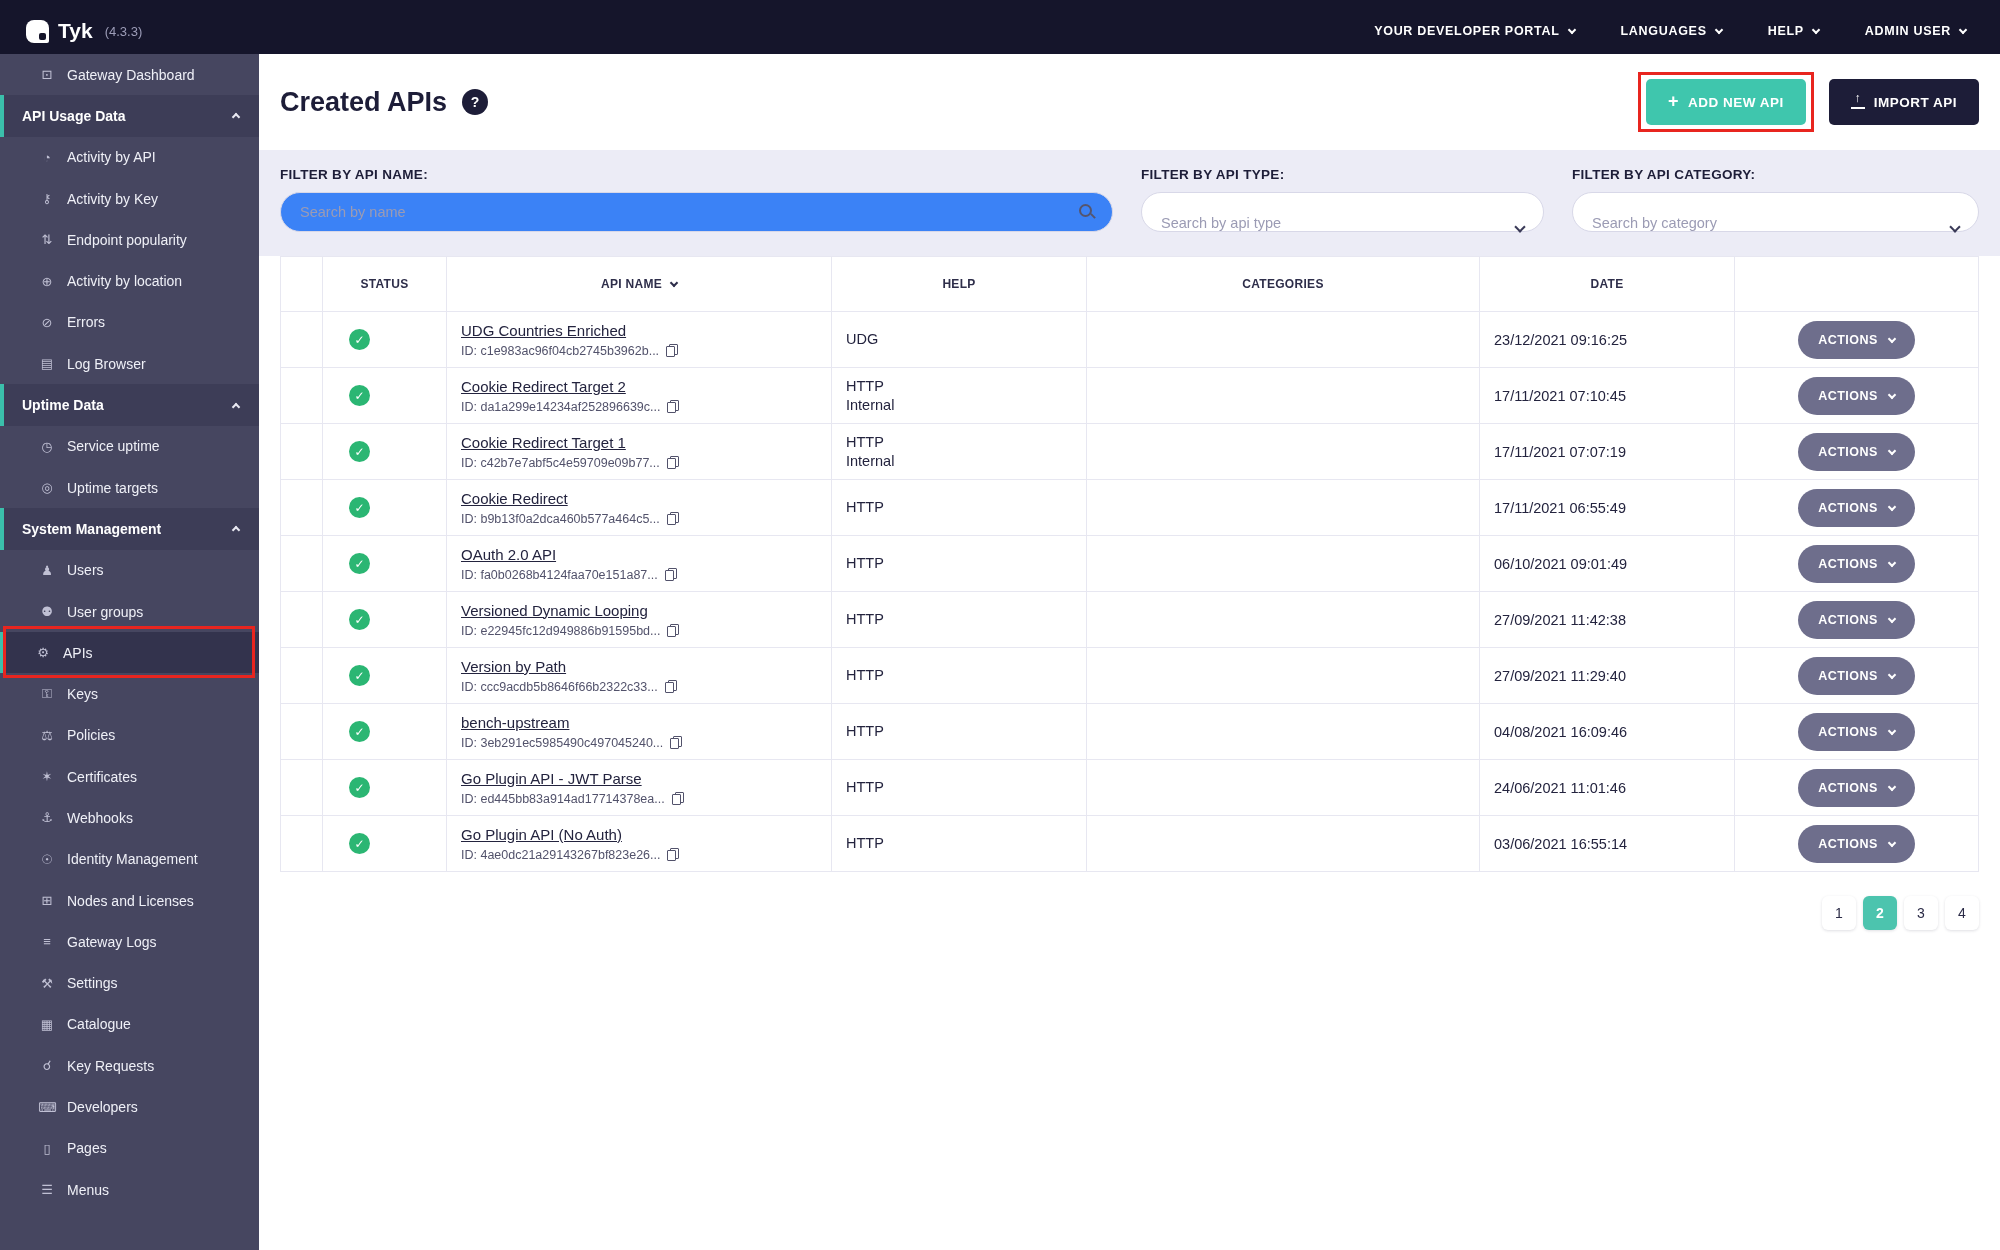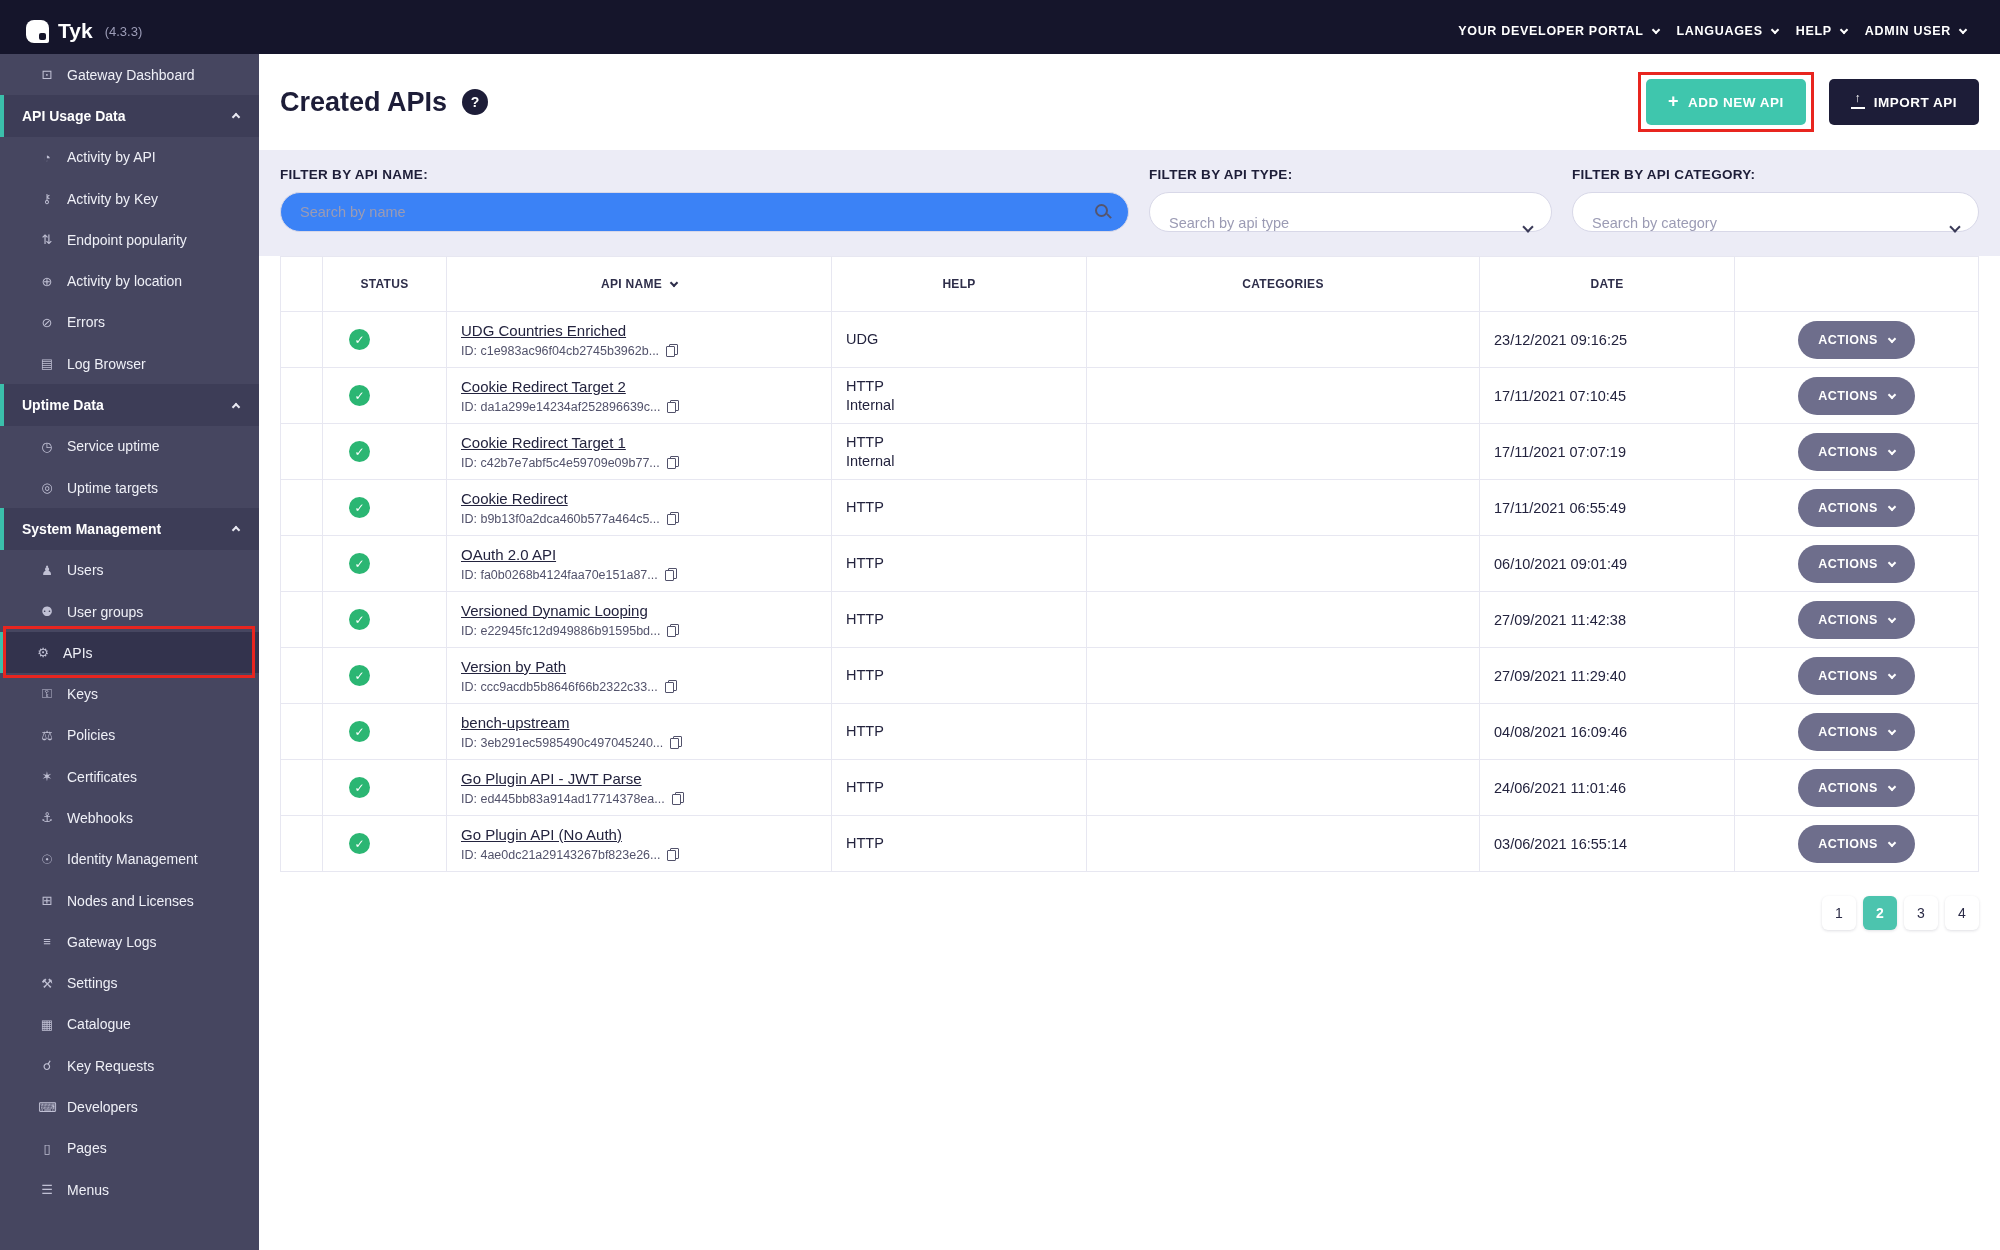--- a/index.html
+++ b/index.html
@@ -6,21 +6,21 @@
   html,body{width:2000px;height:1250px}
   body{font-family:"Liberation Sans","DejaVu Sans",sans-serif;background:#fff;position:relative;overflow:hidden;color:#23233e}
 
   
   .topbar{position:absolute;top:0;left:0;right:0;height:54px;background:#15152b;display:flex;align-items:center;justify-content:space-between;padding:8px 34px 0 26px;z-index:10}
   .brand{display:flex;align-items:center;gap:9px}
   .logo-mark{width:23px;height:23px;background:#fff;border-radius:8px 8px 2px 8px;display:inline-block;position:relative}
   .logo-mark::after{content:"";position:absolute;right:3px;bottom:3px;width:7px;height:7px;background:#15152b;border-radius:2px}
   .logo-text{color:#fff;font-size:21px;font-weight:bold}
   .version{color:#9d9db8;font-size:13px;margin-left:3px}
-  .topnav{display:flex;align-items:center;gap:18px}
+  .topnav{display:flex;align-items:center;gap:46px}
   .topnav-item{display:flex;align-items:center;gap:9px;color:#fff;font-size:12.5px;font-weight:bold;letter-spacing:.7px;cursor:pointer;white-space:nowrap}
 
   
   .chev{display:inline-block;width:7px;height:7px;border-right:2px solid currentColor;border-bottom:2px solid currentColor}
   .chev.down{transform:rotate(45deg);margin-top:-3px}
   .chev.up{transform:rotate(-135deg);margin-top:3px}
   .chev.sm{width:6px;height:6px}
   .chev.white{color:#fff}
 
   
@@ -41,21 +41,21 @@
   .annotation-wrap{border:3px solid #e8251f;padding:4px 5px;display:inline-flex}
   .btn{display:inline-flex;align-items:center;gap:9px;height:46px;border:none;border-radius:5px;font-family:inherit;font-size:13.5px;font-weight:bold;letter-spacing:.5px;color:#fff;padding:0 22px;cursor:pointer;white-space:nowrap}
   .btn-add{background:#3fc6ad}
   .btn-add .plus{font-size:18px;font-weight:bold;margin-top:-2px}
   .btn-import{background:#1d1d38}
   .upload-ic{position:relative;width:14px;height:16px;display:inline-block}
   .upload-ic .arrow{position:absolute;top:-2px;left:0;right:0;text-align:center;font-size:12px;line-height:13px;font-weight:bold}
   .upload-ic::after{content:"";position:absolute;left:0;right:0;bottom:1px;height:2px;background:#fff}
 
   
-  .filterband{background:#ececf6;padding:17px 21px 24px;display:flex;gap:20px}
+  .filterband{background:#ececf6;padding:17px 21px 24px;display:flex;gap:28px}
   .filter-group{display:flex;flex-direction:column}
   .filter-group.name{flex:1}
   .filter-group.type{width:403px;flex:none}
   .filter-group.category{width:407px;flex:none}
   .filter-label{font-size:13.5px;font-weight:bold;color:#1d1d38;letter-spacing:.3px;margin-bottom:10px}
   .search-wrap{position:relative}
   .search-input{width:100%;height:40px;border:1px solid #d8d8e8;border-radius:20px;background:#3b82f6;padding:0 46px 0 19px;font-family:inherit;font-size:14.5px;color:#23233e;outline:none}
   .search-input::placeholder{color:#9b9bb4}
   .mag{position:absolute;right:18px;top:12px;width:16px;height:16px}
   .mag::before{content:"";position:absolute;left:0;top:0;width:9px;height:9px;border:2px solid #55556e;border-radius:50%}

